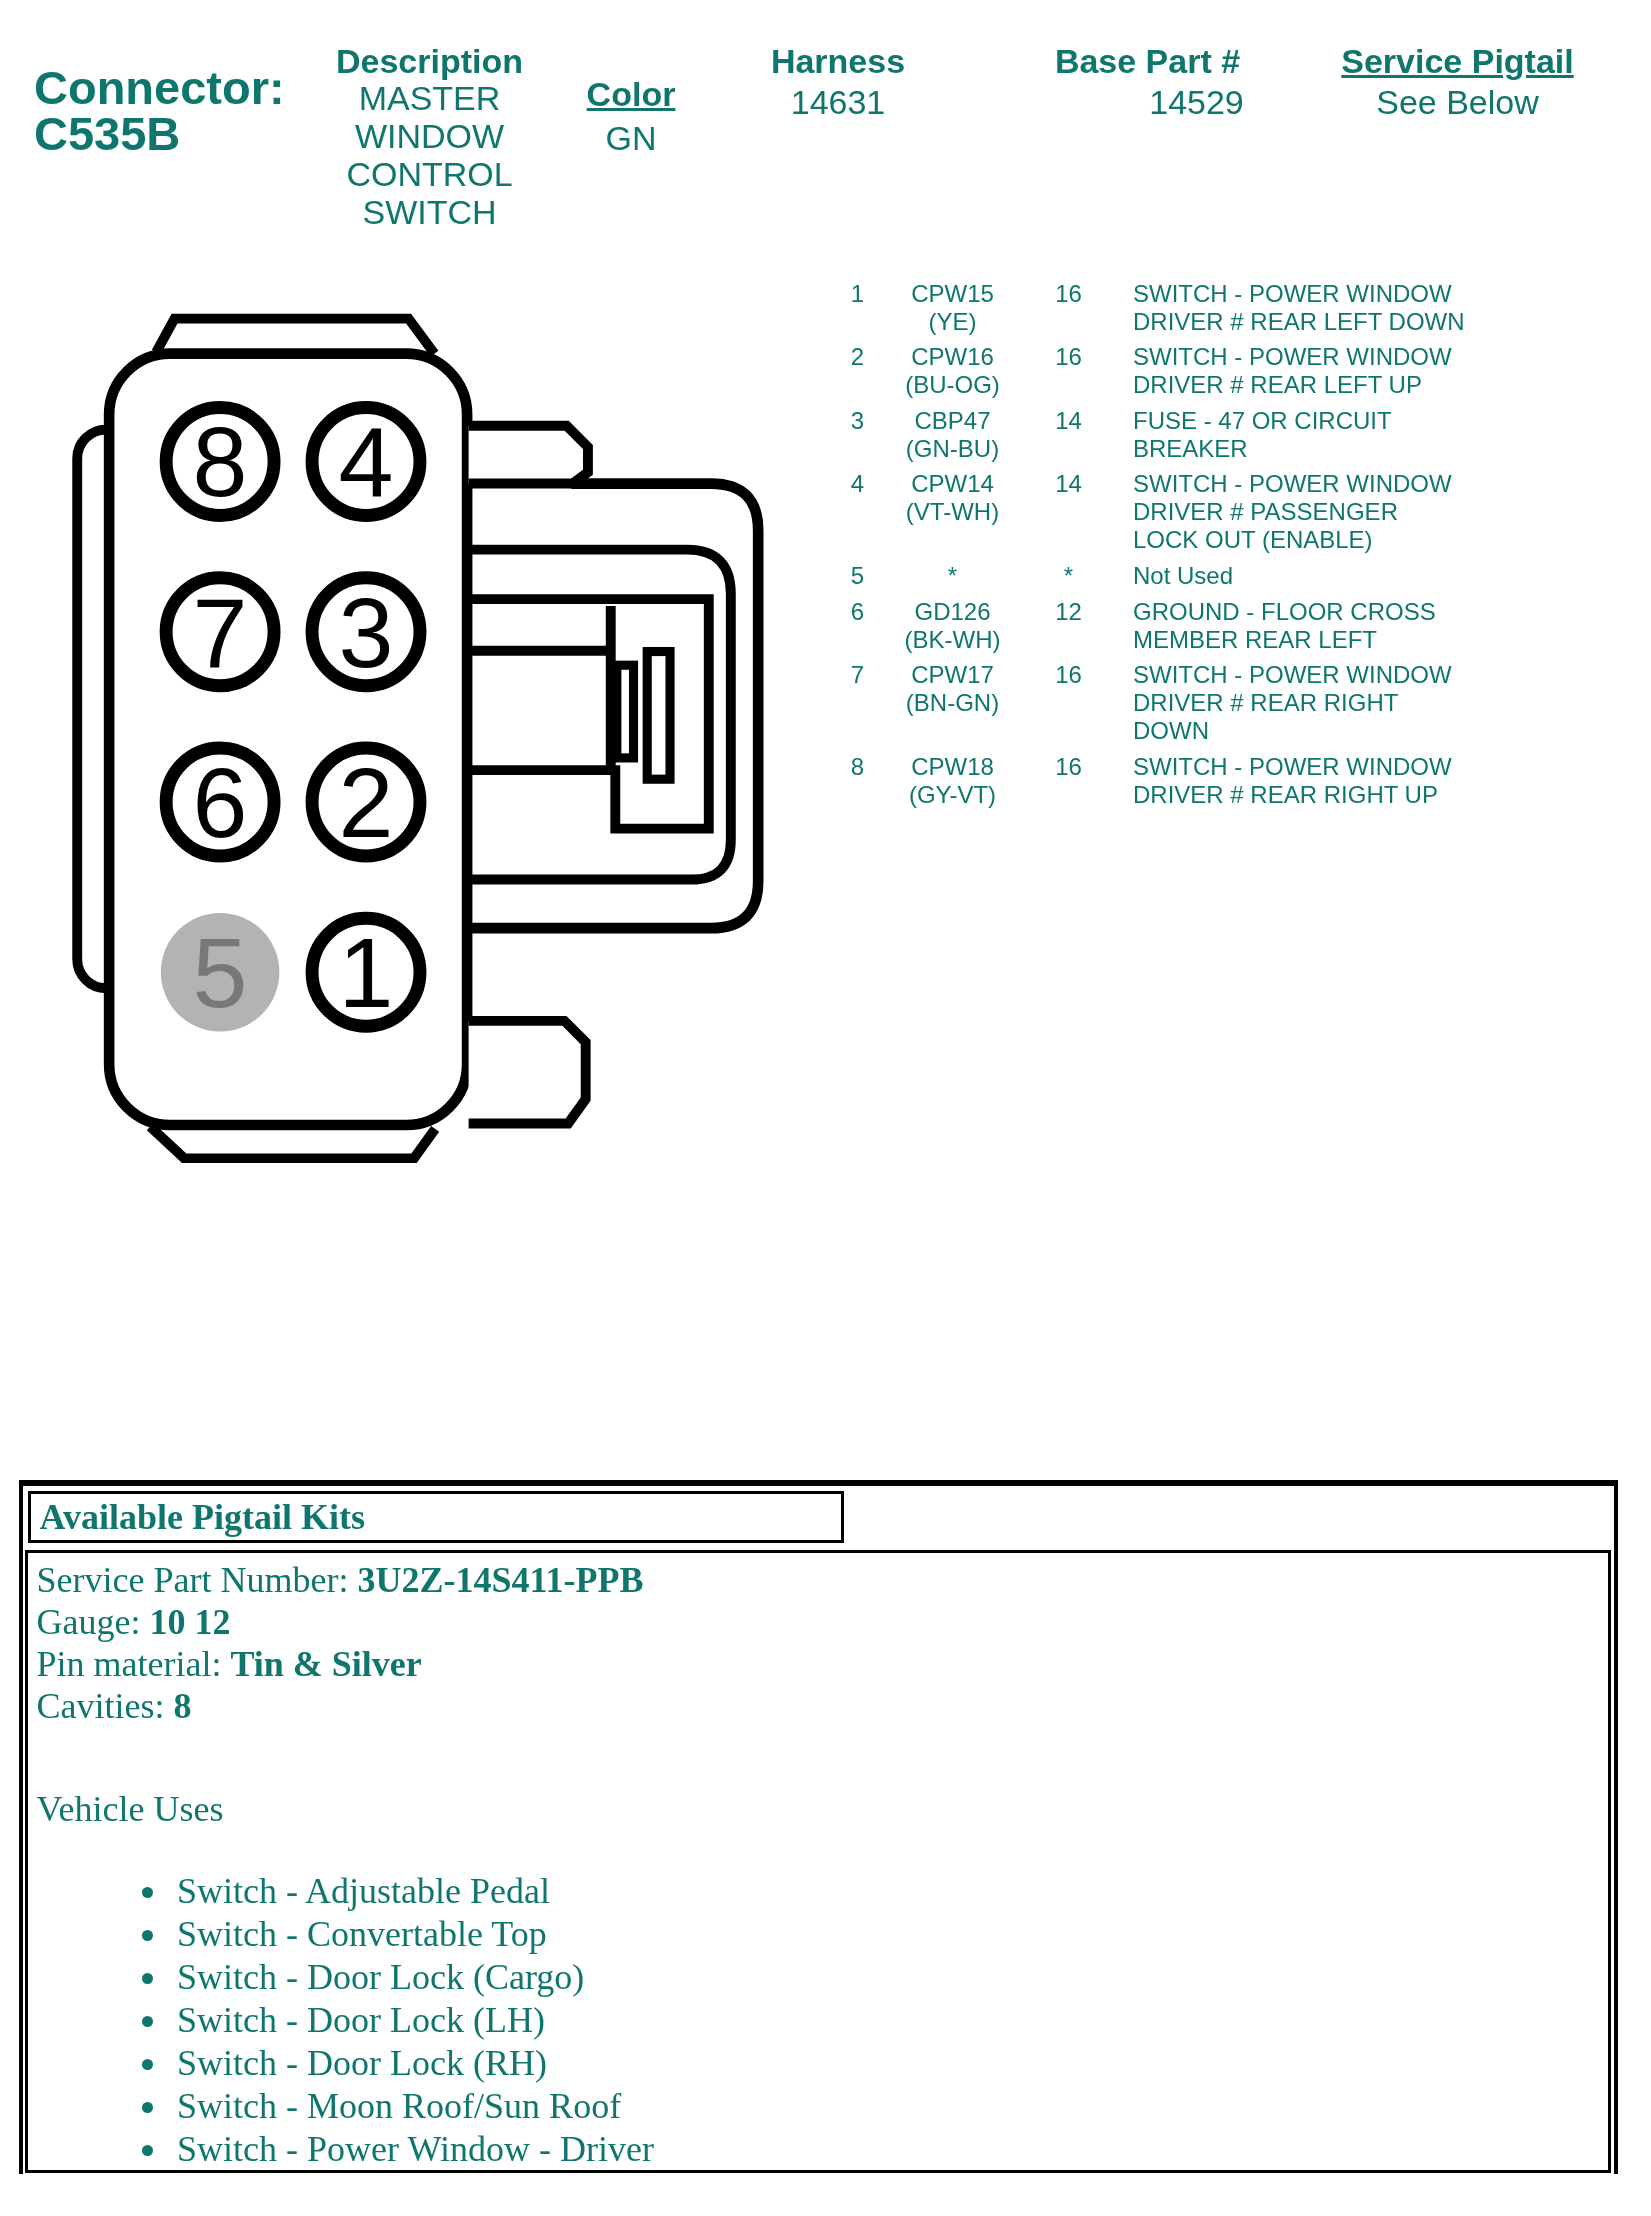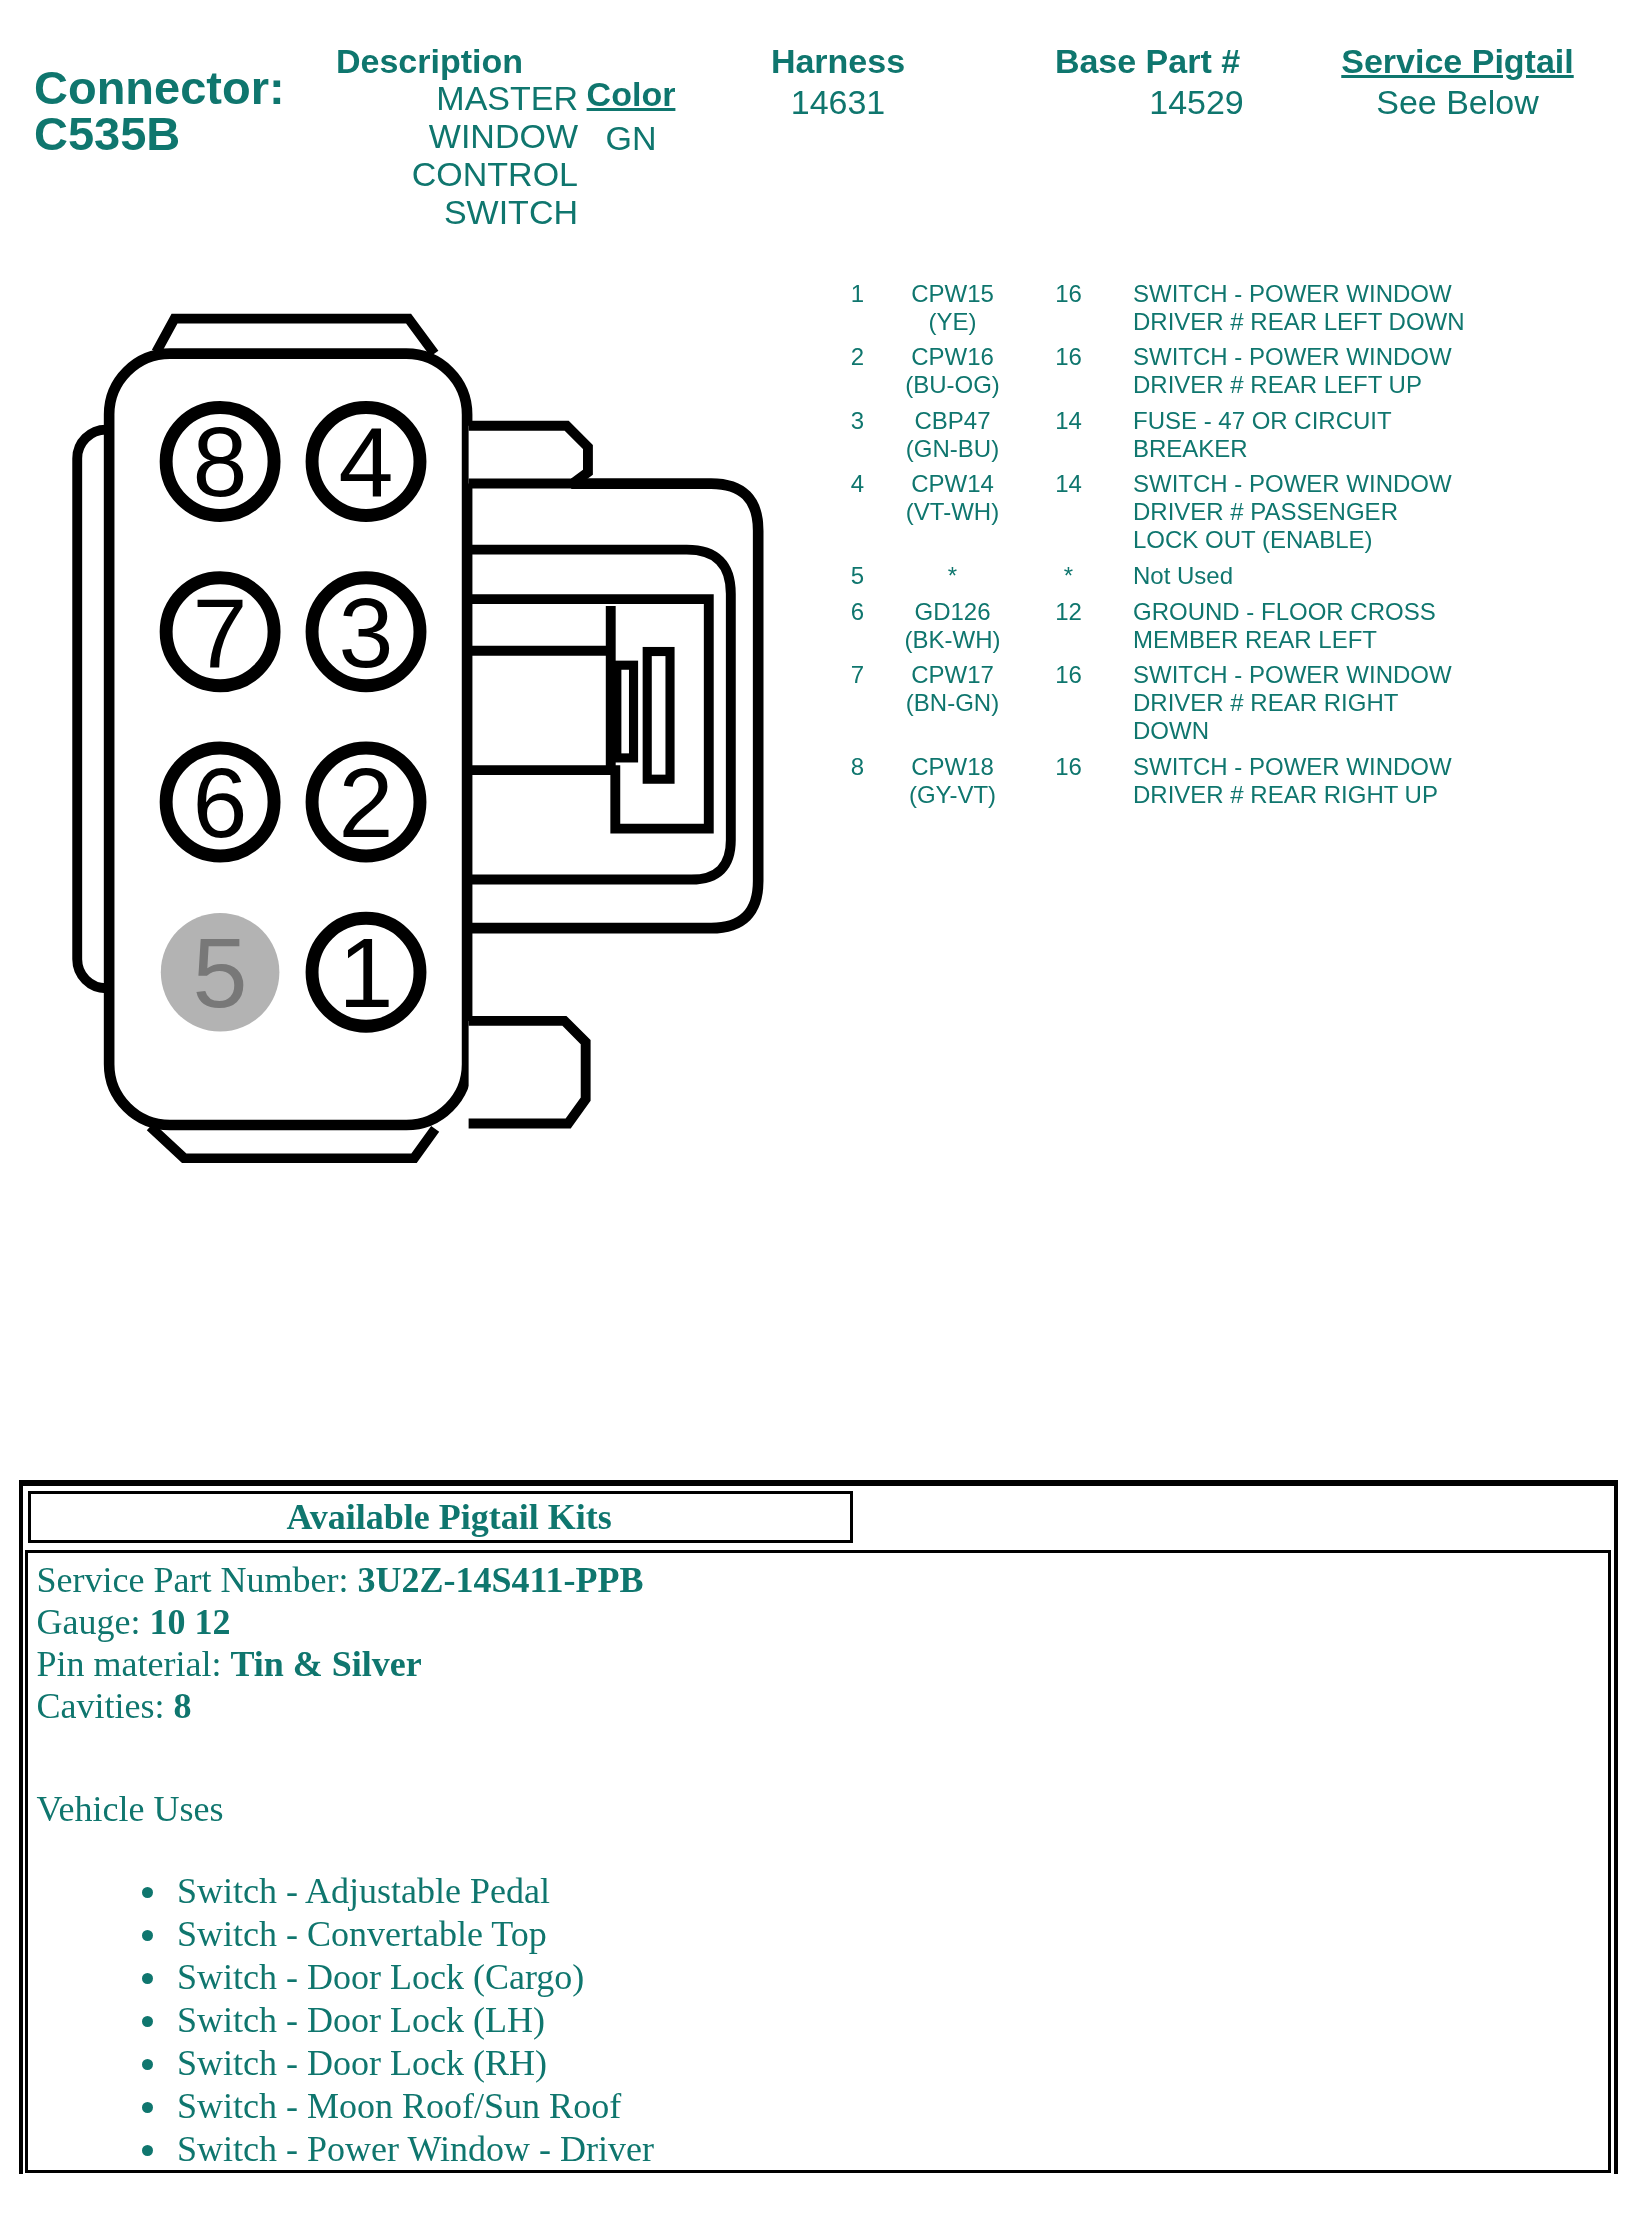--- a/index.html
+++ b/index.html
@@ -3,42 +3,42 @@
 <meta charset="utf-8">
 <style>
   html,body{margin:0;padding:0;background:#fff;}
   .page{position:relative;width:1651px;height:2216px;background:#fff;color:#0f766e;
         font-family:"Liberation Sans",sans-serif;overflow:hidden;}
   .abs{position:absolute;}
   
   .conn-block{left:34px;top:65px;font-size:47px;font-weight:bold;line-height:46px;white-space:nowrap;}
   .hdr-label{font-size:34px;font-weight:bold;text-align:center;}
   .hdr-value{font-size:34px;text-align:center;}
-  .pre{white-space:pre-line;text-align:right;}
+  .pre{white-space:pre-line;}
   .desc-value{line-height:38px;}
   
   .pin-table{left:833px;top:266px;width:806px;}
   .ptrow{display:grid;grid-template-columns:49px 141px 91px 357px 160px;align-items:start;margin-top:7.6px;}
   .pthead{margin-top:0;font-size:27px;font-weight:bold;}
   .pthead div{text-align:center;}
   .ptrow{font-size:24px;line-height:28px;}
   .c-pin,.c-circuit,.c-gauge{text-align:center;}
   .c-func{text-align:left;padding-left:19px;}
   .c-qual{text-align:center;}
   .rows .ptrow{margin-top:13.7px;}
   .rows .ptrow + .ptrow{margin-top:7.6px;}
   
   .diagram{left:30px;top:308px;}
   .pin-digit{font-family:"Liberation Sans",sans-serif;font-size:130px;}
   
   .pigtail{left:19px;top:1480px;width:1599px;height:694px;box-sizing:border-box;
            border-top:6px solid #000;border-left:4.6px solid #000;border-right:4.6px solid #000;
            font-family:"Liberation Serif",serif;}
   .pk-header{margin:4.6px 0 7.6px 4.6px;width:801px;height:46px;border:3.8px solid #000;
-             padding-left:18px;font-size:36px;font-weight:bold;line-height:47px;text-align:center;}
+             padding-left:9px;font-size:36px;font-weight:bold;line-height:47px;}
   .pk-row{display:flex;gap:7.6px;margin-left:1.5px;height:623px;}
   .pk-left{width:800px;border:3.8px solid #000;position:relative;box-sizing:content-box;}
   .pk-kit{position:absolute;left:7.6px;bottom:9px;font-size:36px;white-space:nowrap;}
   .pk-right{flex:1;border:3.8px solid #000;margin-right:3px;padding:6px 0 0 9px;font-size:36px;}
   .svc-line{line-height:42px;}
   .vu-title{line-height:42px;margin-top:61px;}
   .vehicle-list{margin:40px 0 0 0;padding-left:133px;list-style:disc;}
   .vehicle-list li{line-height:43px;padding-left:7.6px;}
 </style>
 </head>

